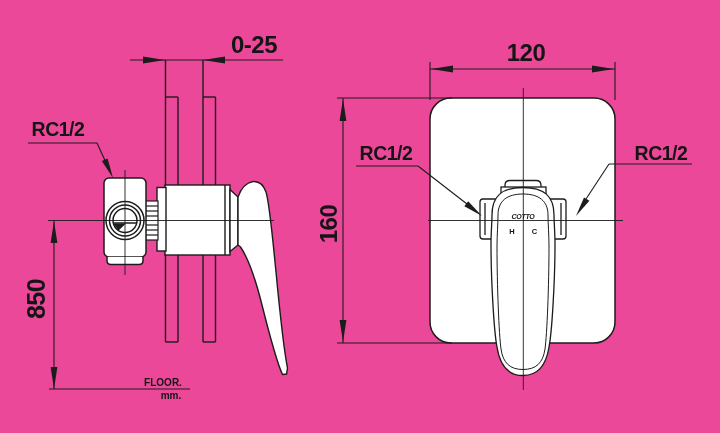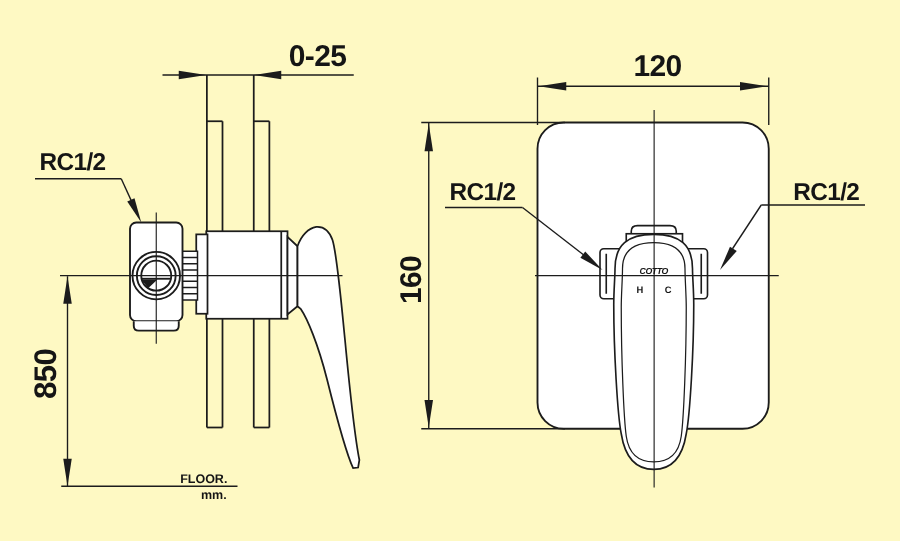--- a/index.html
+++ b/index.html
@@ -1,19 +1,19 @@
 <!DOCTYPE html>
 <html><head>
 <meta charset="utf-8">
 <style>
   html,body{margin:0;padding:0;background:#ffffff;}
   .canvas{
     position:relative;
     width:720px;height:433px;
-    background:#fef9c3;
+    background:#ec4899;
     font-family:"Liberation Sans", sans-serif;
     overflow:hidden;
   }
   svg{display:block;}
   .dim-text{
     font-family:"Liberation Sans", sans-serif;
     font-weight:bold;
     fill:#151515;
     letter-spacing:-0.5px;
   }

